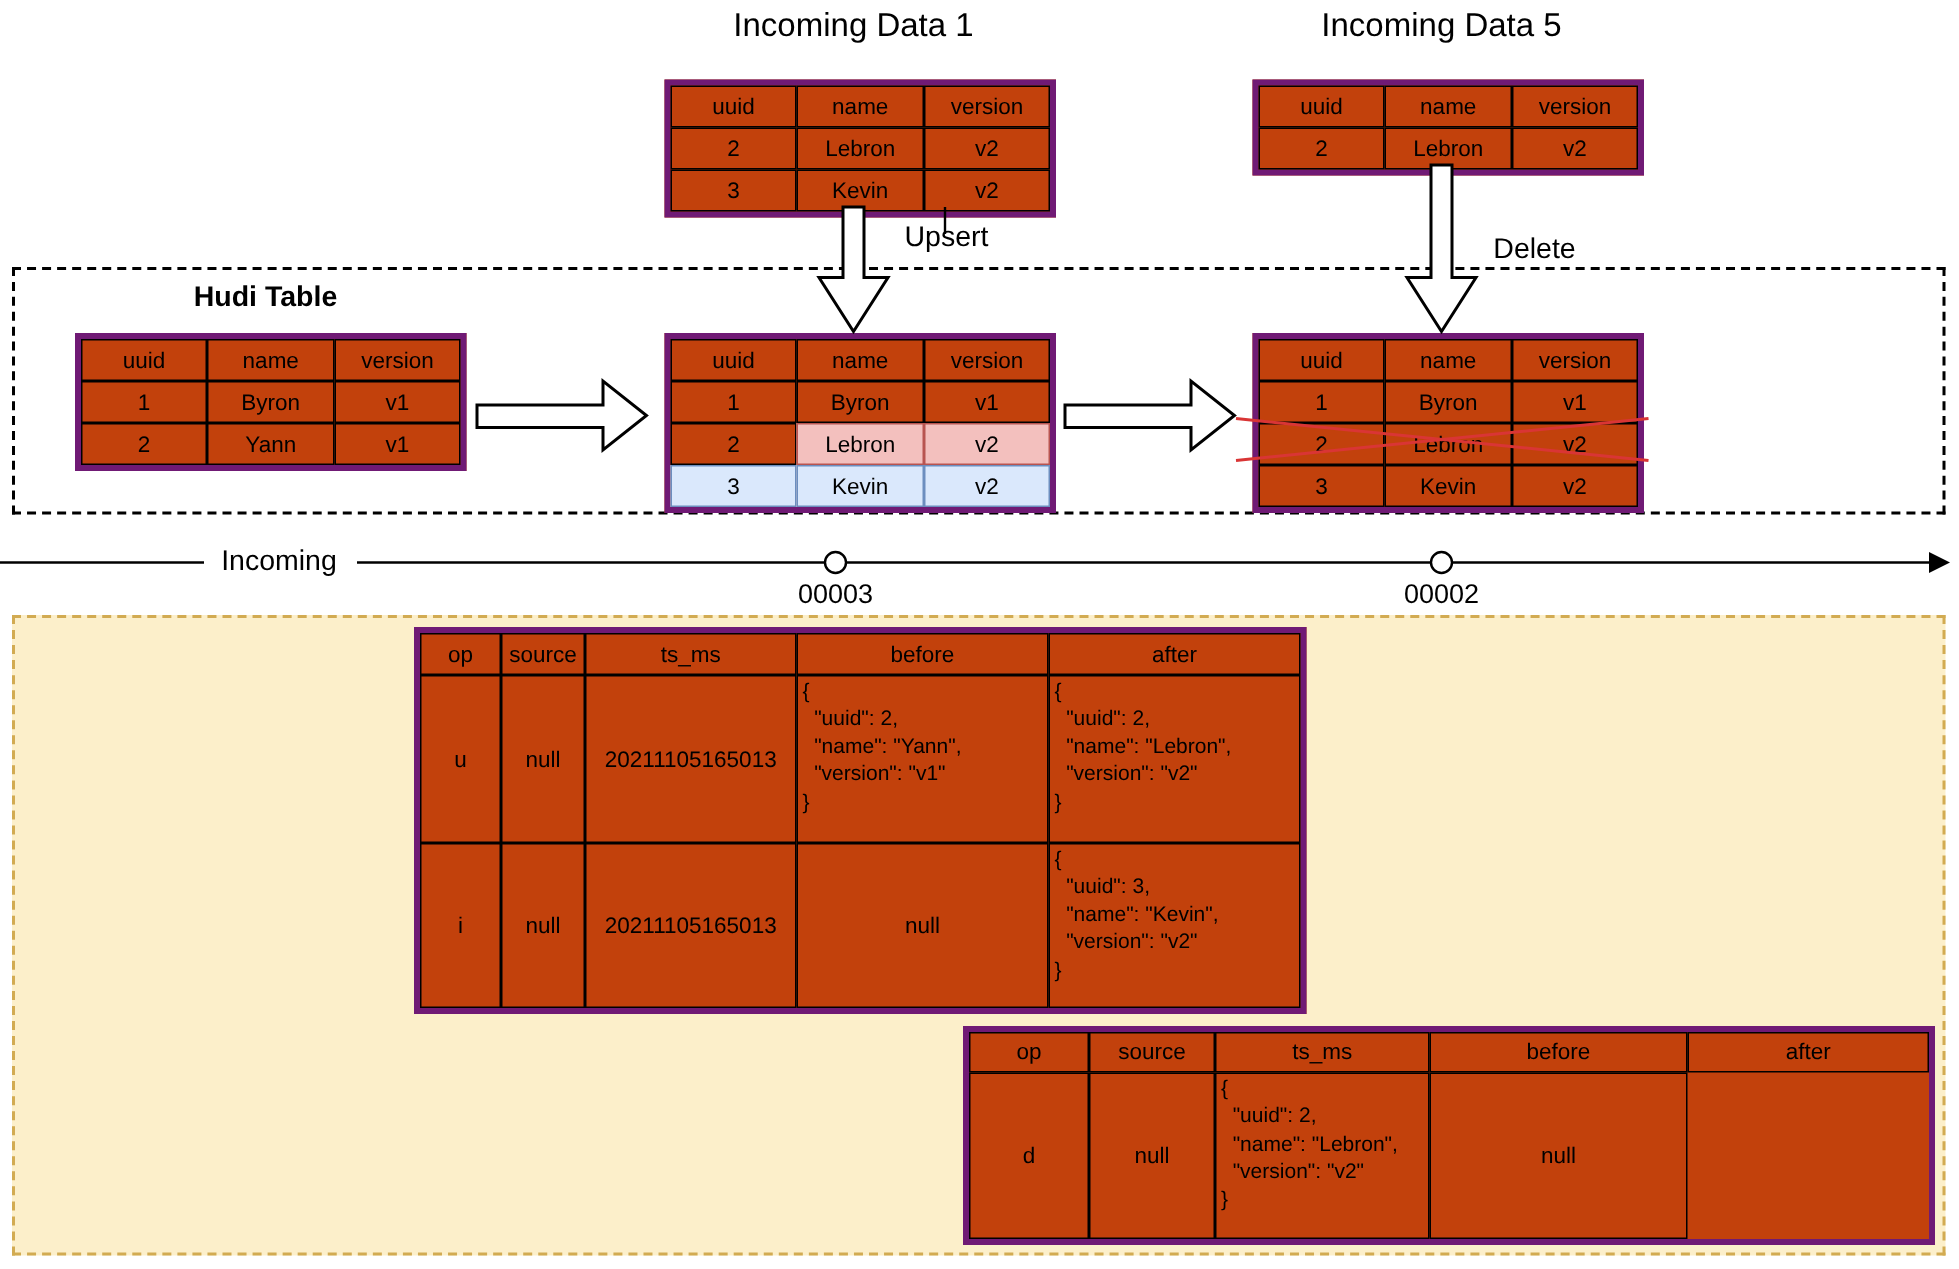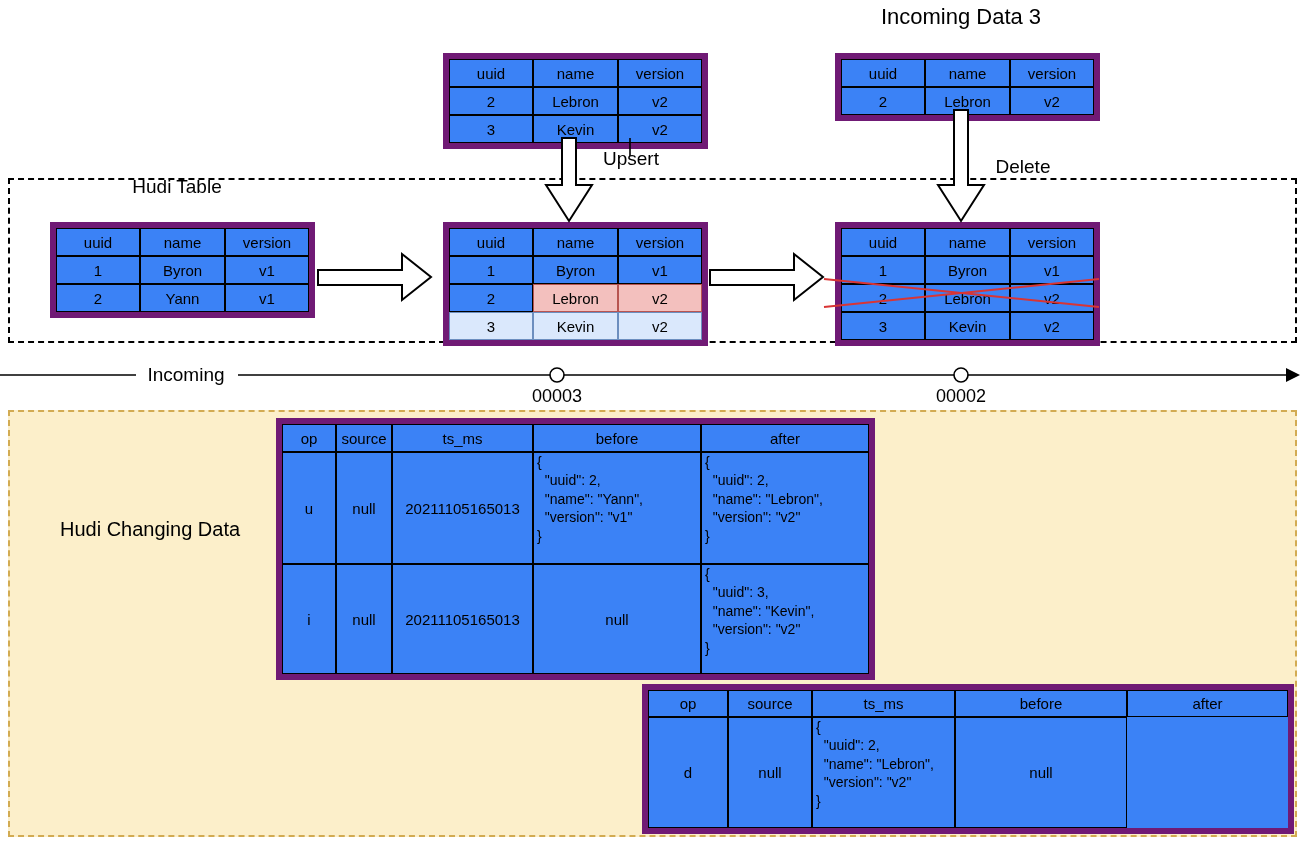--- a/index.html
+++ b/index.html
@@ -6,21 +6,21 @@
   .canvas {
     position:relative; width:1306px; height:846px; background:#ffffff;
     font-family:"Liberation Sans", sans-serif; color:#000;
   }
   .abs { position:absolute; }
   .title { font-size:22px; text-align:center; }
   .lbl   { font-size:19px; text-align:center; }
   .lbl20 { font-size:20px; text-align:center; }
   .instant { font-size:18px; text-align:center; }
 
-  .tbl { position:absolute; display:grid; border:6px solid #701a75; background:#3b82f6; }
+  .tbl { position:absolute; display:grid; border:4px solid #701a75; background:#c2410c; }
   .c {
     border:1px solid #000; display:flex; align-items:center; justify-content:center;
     font-size:15px; overflow:hidden; box-sizing:border-box;
   }
   .c.json {
     align-items:flex-start; justify-content:flex-start; text-align:left;
     white-space:pre; font-size:14px; line-height:1.32; padding:0 3px;
   }
   .c.pink { background:var(--pink-fill); border-color:var(--pink-border); }
   .c.blue { background:var(--blue-fill); border-color:var(--blue-border); }
@@ -38,28 +38,28 @@
   .cross { stroke:var(--cross-color); stroke-width:2; fill:none; }
 </style>
 </head>
 <body>
 
 <div class="canvas">
 
   <div class="dashed-black" style="left:8px; top:178px; width:1289px; height:165px;"></div>
   <div class="dashed-yellow" style="left:8px; top:410px; width:1289px; height:427px;"></div>
 
-  <div class="abs title" style="left:811px; top:4px; width:300px;">Incoming Data 3</div>
-  <div class="abs lbl" style="left:97px; top:176px; width:160px;">Hudi Table</div>
+  <div class="abs title" style="left:419px; top:4px; width:300px;">Incoming Data 1</div>
+  <div class="abs title" style="left:811px; top:4px; width:300px;">Incoming Data 5</div>
+  <div class="abs lbl" style="left:97px; top:188px; width:160px;font-weight:bold;">Hudi Table</div>
   <div class="abs lbl" style="left:591px; top:148px; width:80px;">Upsert</div>
   <div class="abs lbl" style="left:983px; top:156px; width:80px;">Delete</div>
   <div class="abs lbl" style="left:136px; top:364px; width:100px;">Incoming</div>
   <div class="abs instant" style="left:517px; top:386px; width:80px;">00003</div>
   <div class="abs instant" style="left:921px; top:386px; width:80px;text-align:center;">00002</div>
-  <div class="abs lbl20" style="left:30px; top:518px; width:240px;">Hudi Changing Data</div>
 
   <div class="tbl" style="left:443px; top:53px; grid-template-columns:84px 85px 84px; grid-auto-rows:28px;">
     <div class="c">uuid</div>
     <div class="c">name</div>
     <div class="c">version</div>
     <div class="c">2</div>
     <div class="c">Lebron</div>
     <div class="c">v2</div>
     <div class="c">3</div>
     <div class="c">Kevin</div>

